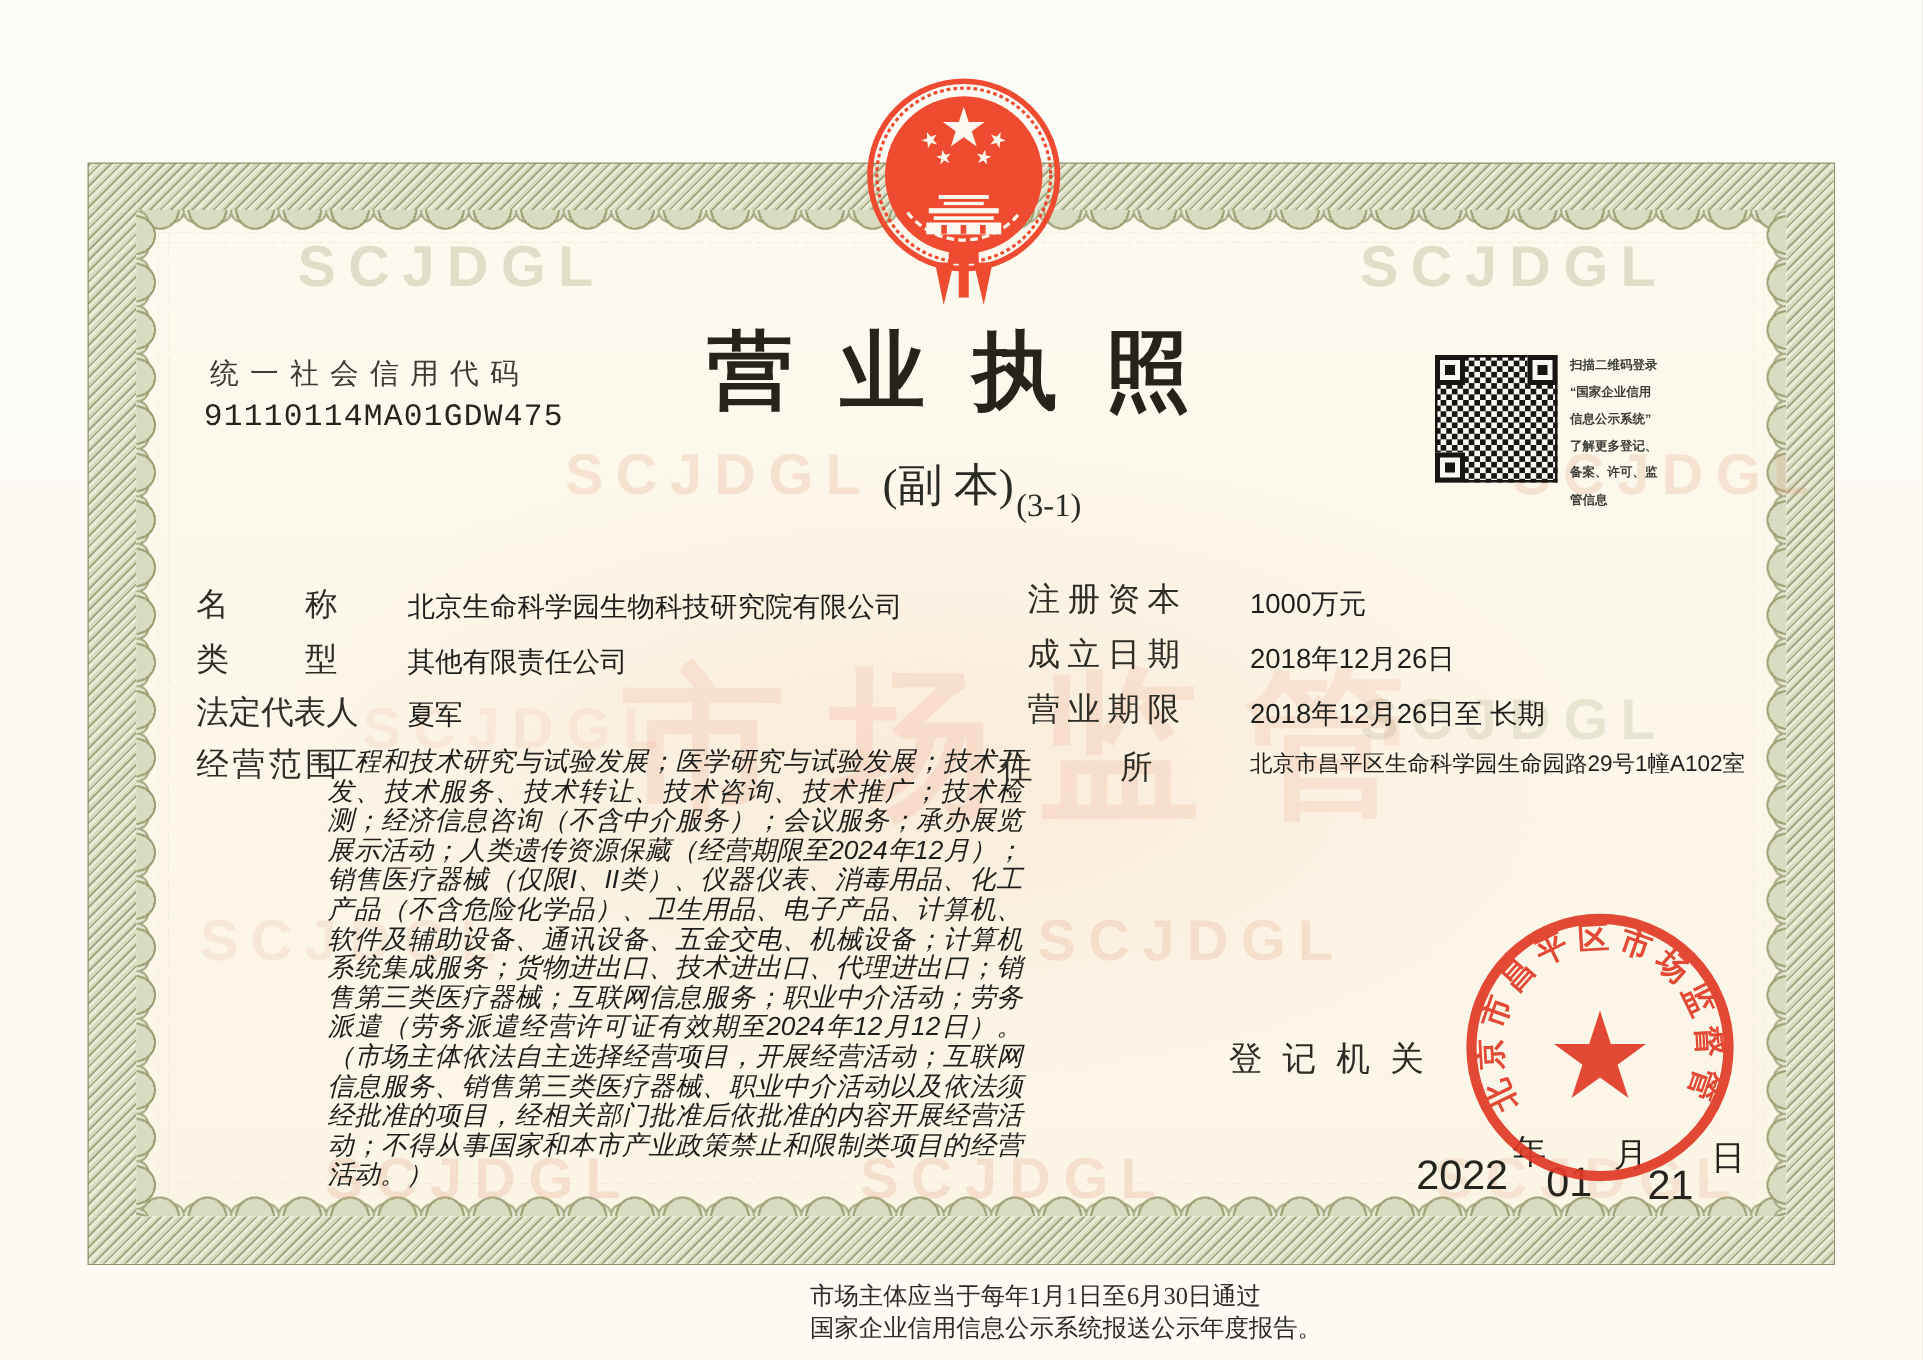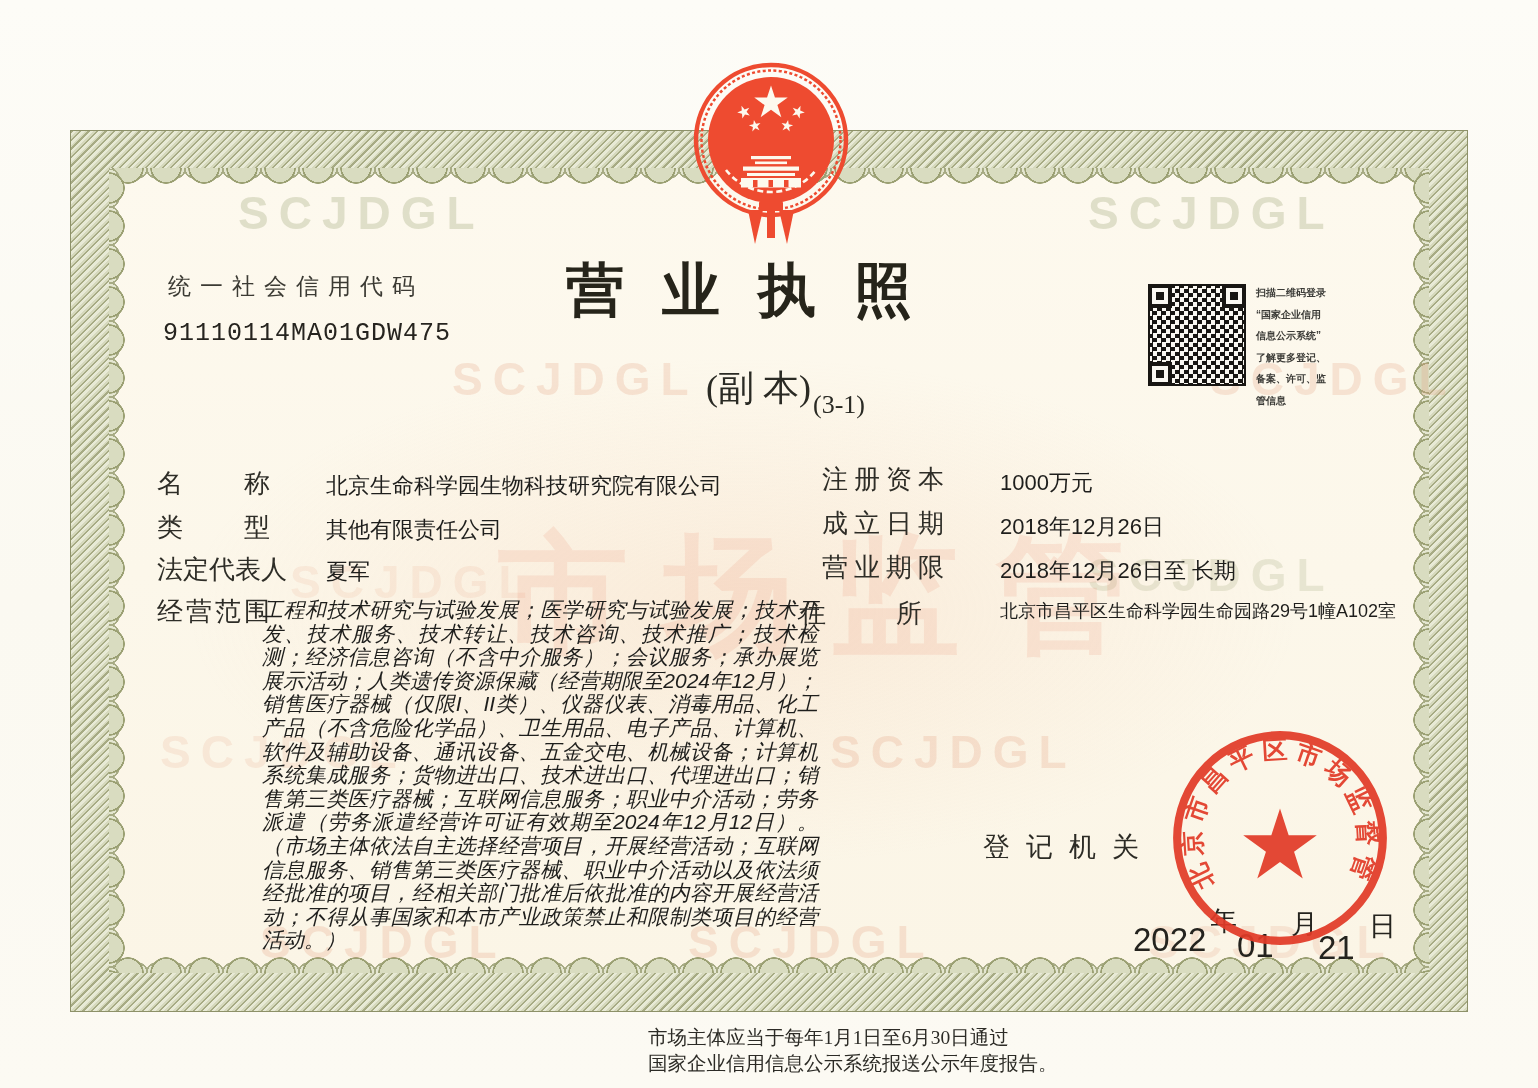--- a/index.html
+++ b/index.html
@@ -32,25 +32,25 @@
      background:linear-gradient(180deg,#fdf9ee,#fbf5e6),
                 radial-gradient(60% 45% at 48% 55%,rgba(247,214,194,.30),rgba(0,0,0,0) 70%);
      background-blend-mode:multiply;}
   
   .wm{position:absolute;font-weight:700;letter-spacing:10px;pointer-events:none;user-select:none;}
   .wm-code-green{color:rgba(156,162,116,.30);font-size:46px;}
   .wm-code-pink{color:rgba(229,164,132,.26);font-size:46px;}
   .wm-center{color:rgba(233,118,85,.13);font-size:130px;letter-spacing:36px;font-weight:700;
              font-family:"Liberation Serif",serif;}
   
-  .credit-label{position:absolute;left:168px;top:271px;font-size:23px;letter-spacing:9px;color:#3b3a33;
+  .credit-label{position:absolute;left:168px;top:283px;font-size:23px;letter-spacing:9px;color:#3b3a33;
                 font-family:"Liberation Serif",serif;font-weight:500;}
   .credit-code{position:absolute;left:163px;top:319px;font-size:25px;letter-spacing:1px;color:#26241f;
                font-family:"Liberation Mono",monospace;}
-  .doc-title{position:absolute;left:566px;top:252px;font-size:58px;font-weight:900;color:#26241a;
+  .doc-title{position:absolute;left:566px;top:252px;font-size:68px;font-weight:900;color:#26241a;
              letter-spacing:38px;font-family:Liberation Serif, serif;white-space:nowrap;}
   .doc-subtitle{position:absolute;left:706px;top:364px;font-size:36px;color:#2a2a24;white-space:nowrap;
                 font-family:"Liberation Serif",serif;}
   .copy-index{font-size:26px;position:relative;top:13px;margin-left:2px;}
   
   .qr{position:absolute;left:1148px;top:284px;width:98px;height:102px;background:
        repeating-conic-gradient(#181613 0% 25%,#faf8f2 25% 50%);
       background-size:9px 9px;outline:2px solid #181613;outline-offset:-2px;}
   .qr .fd{position:absolute;width:24px;height:24px;border:4px solid #181613;background:#faf8f2;box-sizing:border-box;}
   .qr .fd::after{content:"";position:absolute;left:4px;top:4px;width:8px;height:8px;background:#181613;}

